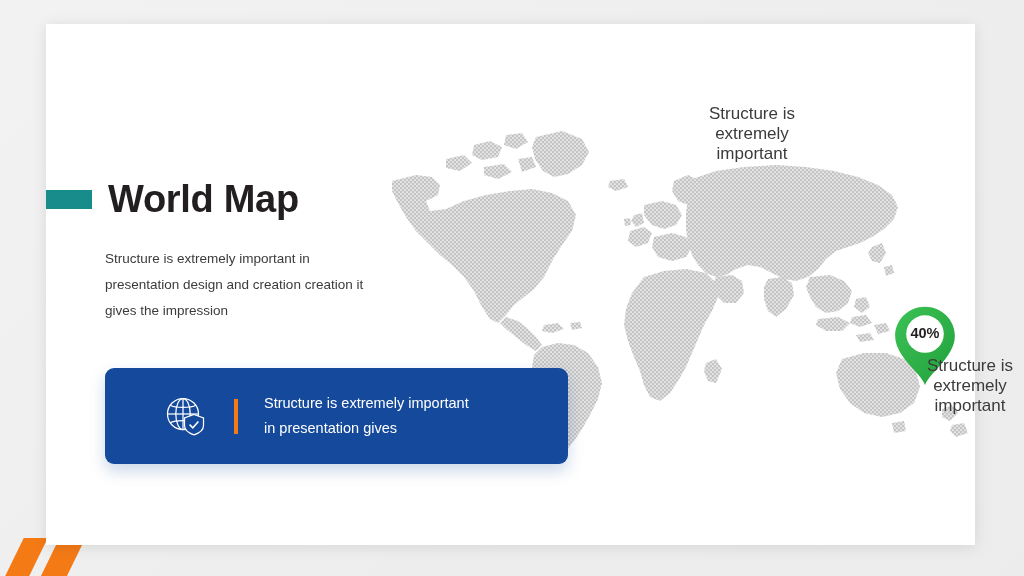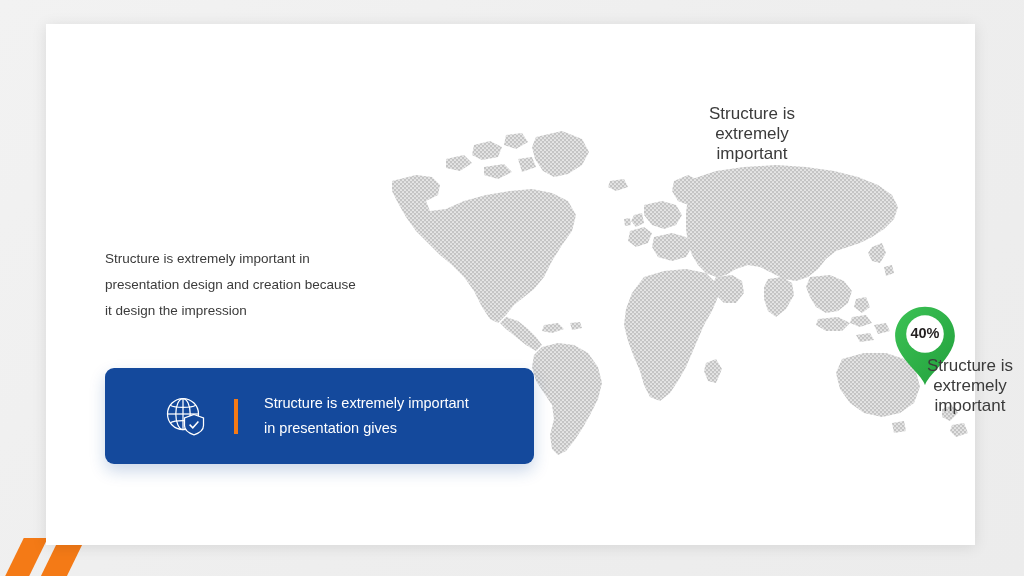--- a/index.html
+++ b/index.html
@@ -91,21 +91,21 @@
     font-size: 13.5px;
     line-height: 26px;
     color: #3b3b3b;
   }
 
   
   #highlight-box {
     position: absolute;
     left: 59px;
     top: 344px;
-    width: 429px;
+    width: 463px;
     height: 96px;
     background: #14499c;
     border-radius: 9px;
     box-shadow: 0 7px 16px rgba(20,73,156,0.22);
     display: flex;
     align-items: center;
   }
   #globe-shield-icon {
     margin-left: 58px;
     flex: 0 0 auto;
@@ -296,22 +296,26 @@
     </svg>
     <div class="pin-value">40%</div>
   </div>
 
   <div class="pin-label" id="pin-green-label">
     <div>Structure is</div>
     <div>extremely</div>
     <div>important</div>
   </div>
 
-
-  <div id="body-paragraph">Structure is extremely important in presentation design and creation because it design the impression</div>
+  <div id="title-row">
+    <div id="title-accent"></div>
+    <div id="page-title">World Map</div>
+  </div>
+
+  <div id="body-paragraph">Structure is extremely important in presentation design and creation creation it gives the impression</div>
 
   <div id="highlight-box">
     <span id="globe-shield-icon">
       <svg width="44" height="44" viewBox="0 0 44 44" xmlns="http://www.w3.org/2000/svg" fill="none" stroke="#ffffff" stroke-width="1.25">
         <circle cx="20" cy="20" r="15.5"></circle>
         <ellipse cx="20" cy="20" rx="7.2" ry="15.5"></ellipse>
         <line x1="4.5" y1="20" x2="35.5" y2="20"></line>
         <path d="M7.2 11.2 C12 14 28 14 32.8 11.2"></path>
         <path d="M7.2 28.8 C12 26 28 26 32.8 28.8"></path>
         <line x1="20" y1="4.5" x2="20" y2="35.5"></line>

